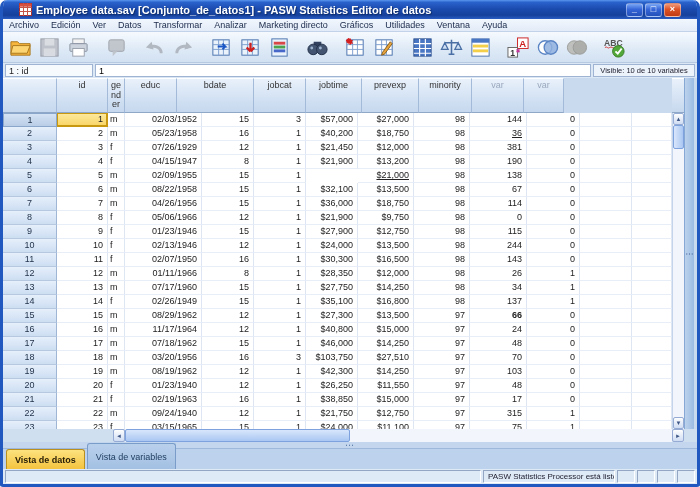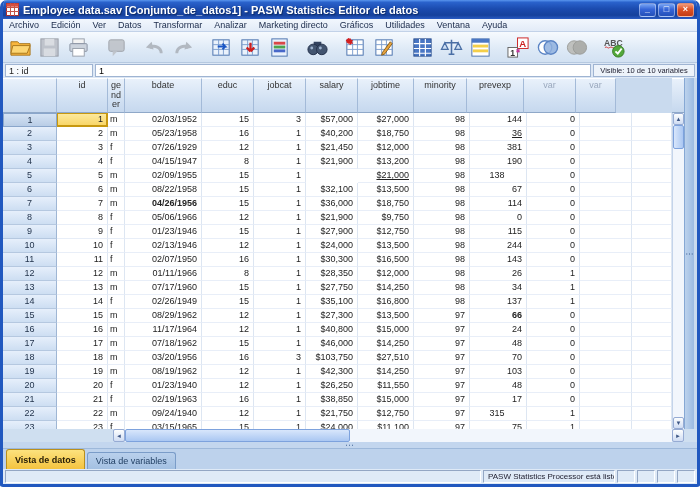--- a/index.html
+++ b/index.html
@@ -3,21 +3,21 @@
 <meta charset="utf-8">
 <style>
   * { box-sizing: border-box; margin: 0; padding: 0; }
   html,body { width:700px; height:487px; background:#fff; font-family:"Liberation Sans", sans-serif; }
 
   .window { width:700px; height:487px; border:3px solid #2158bf; border-top:none;
             border-radius:7px 7px 3px 3px; overflow:hidden; background:#d6e5f5;
             display:flex; flex-direction:column; }
 
   
-  .titlebar { height:19px; flex:0 0 19px; display:flex; align-items:center; gap:4px; padding:0 3px;
+  .titlebar { height:19px; flex:0 0 19px; display:flex; align-items:center; gap:4px; padding:0 16px;
     background:linear-gradient(180deg,#5a96ee 0%,#2a62cc 12%,#1c4cb0 45%,#16419c 80%,#2a5cc4 100%); }
   .title-ico { width:13px; height:13px; flex:0 0 13px; }
   .title-text { flex:1; color:#fff; font-size:11px; font-weight:bold; white-space:nowrap;
     overflow:hidden; text-shadow:1px 1px 1px #0c2a66; }
   .winbtn { width:17px; height:14px; border-radius:3px; border:1px solid #ffffff66;
     display:flex; align-items:center; justify-content:center; font-size:9px; line-height:9px;
     color:#fff; font-weight:bold; cursor:pointer;
     background:linear-gradient(180deg,#7aa6f4,#3565d8 45%,#2450b8); }
   .winbtn.close { background:linear-gradient(180deg,#f09a7a,#dd5226 45%,#c23b14); }
 
@@ -91,21 +91,21 @@
 
   .bottom-splitter { height:6px; flex:0 0 6px; background:#c3d6ee; display:flex;
     align-items:center; justify-content:center; cursor:row-resize; }
   .hdots { color:#3b5e92; font-size:9px; line-height:4px; letter-spacing:1px; }
 
   
   .tabbar { height:21px; flex:0 0 21px; background:#bdd2ec; display:flex; align-items:flex-end;
     padding-left:3px; gap:2px; border-top:1px solid #9db8da; }
   .vtab { font-size:9px; padding:3px 8px; border:1px solid #7a9cc8; border-bottom:none;
     border-radius:3px 3px 0 0; cursor:pointer; color:#1c3a5e;
-    background:linear-gradient(180deg,#b9d0ec,#a3c0e2); height:17px; display:flex; align-items:center; }
+    background:linear-gradient(180deg,#b9d0ec,#a3c0e2); height:26px; display:flex; align-items:center; }
   .vtab.active { background:linear-gradient(180deg,#fce27e,#f4c33f); border-color:#b98f1d;
     color:#2a2008; font-weight:bold; height:20px; }
 
   
   .statusbar { height:15px; flex:0 0 15px; background:#dfeaf7; display:flex; gap:2px; padding:1px 2px;
     font-size:8px; color:#223; }
   .st-seg { border:1px solid; border-color:#93a6c4 #fff #fff #93a6c4; display:flex; align-items:center; padding:0 4px; }
   .st-main { flex:1; }
   .st-msg { width:132px; flex:0 0 132px; white-space:nowrap; overflow:hidden; }
   .st-sm { width:18px; flex:0 0 18px; }
@@ -285,27 +285,26 @@
     <div class="visible-box">Visible: 10 de 10 variables</div>
   </div>
 
   <div class="grid-area">
     <div class="grid-main">
       <div class="cols-block">
         <div class="hdr-row" id="hdrRow">
             <div class="hcell" style="width: 54px; flex: 0 0 54px;"></div>
             <div class="hcell" style="width: 51px; flex: 0 0 51px;">id</div>
             <div class="hcell" style="width: 17px; flex: 0 0 17px;">gender</div>
+            <div class="hcell" style="width: 52px; flex: 0 0 52px;">educ</div>
             <div class="hcell" style="width: 77px; flex: 0 0 77px;">bdate</div>
-            <div class="hcell" style="width: 52px; flex: 0 0 52px;">educ</div>
             <div class="hcell" style="width: 52px; flex: 0 0 52px;">jobcat</div>
-            <div class="hcell" style="width: 52px; flex: 0 0 52px;">salary</div>
             <div class="hcell" style="width: 56px; flex: 0 0 56px;">jobtime</div>
+            <div class="hcell" style="width: 57px; flex: 0 0 57px;">prevexp</div>
             <div class="hcell" style="width: 53px; flex: 0 0 53px;">minority</div>
-            <div class="hcell" style="width: 57px; flex: 0 0 57px;">prevexp</div>
             <div class="hcell varcol" style="width: 52px; flex: 0 0 52px;">var</div>
             <div class="hcell varcol" style="width: 40px; flex: 0 0 40px;">var</div>
           </div>
         <div class="rows-viewport" id="rowsVp">
             <div class="grow">
               <div class="cell rowhead current" style="width: 54px; flex: 0 0 54px;">1</div>
               <div class="cell al-r selected" style="width: 51px; flex: 0 0 51px;">1</div>
               <div class="cell " style="width: 17px; flex: 0 0 17px;">m</div>
               <div class="cell al-r" style="width: 77px; flex: 0 0 77px;">02/03/1952</div>
               <div class="cell al-r" style="width: 52px; flex: 0 0 52px;">15</div>
@@ -366,21 +365,21 @@
             <div class="grow">
               <div class="cell rowhead" style="width: 54px; flex: 0 0 54px;">5</div>
               <div class="cell al-r" style="width: 51px; flex: 0 0 51px;">5</div>
               <div class="cell " style="width: 17px; flex: 0 0 17px;">m</div>
               <div class="cell al-r" style="width: 77px; flex: 0 0 77px;">02/09/1955</div>
               <div class="cell al-r" style="width: 52px; flex: 0 0 52px;">15</div>
               <div class="cell al-r" style="width: 52px; flex: 0 0 52px;">1</div>
               <div class="cell al-r" style="width: 52px; flex: 0 0 52px; margin-top: 48px;">$45,000</div>
               <div class="cell al-r" style="width: 56px; flex: 0 0 56px; text-decoration: underline;">$21,000</div>
               <div class="cell al-r" style="width: 56px; flex: 0 0 56px;">98</div>
-              <div class="cell al-r" style="width: 57px; flex: 0 0 57px; text-align: center;">138</div>
+              <div class="cell al-r" style="width: 57px; flex: 0 0 57px;">138</div>
               <div class="cell al-r" style="width: 53px; flex: 0 0 53px;">0</div>
               <div class="cell " style="width: 52px; flex: 0 0 52px;"></div>
               <div class="cell " style="width: 40px; flex: 0 0 40px;"></div>
             </div>
             <div class="grow">
               <div class="cell rowhead" style="width: 54px; flex: 0 0 54px;">6</div>
               <div class="cell al-r" style="width: 51px; flex: 0 0 51px;">6</div>
               <div class="cell " style="width: 17px; flex: 0 0 17px;">m</div>
               <div class="cell al-r" style="width: 77px; flex: 0 0 77px;">08/22/1958</div>
               <div class="cell al-r" style="width: 52px; flex: 0 0 52px;">15</div>
@@ -390,21 +389,21 @@
               <div class="cell al-r" style="width: 56px; flex: 0 0 56px;">98</div>
               <div class="cell al-r" style="width: 57px; flex: 0 0 57px;">67</div>
               <div class="cell al-r" style="width: 53px; flex: 0 0 53px;">0</div>
               <div class="cell " style="width: 52px; flex: 0 0 52px;"></div>
               <div class="cell " style="width: 40px; flex: 0 0 40px;"></div>
             </div>
             <div class="grow">
               <div class="cell rowhead" style="width: 54px; flex: 0 0 54px;">7</div>
               <div class="cell al-r" style="width: 51px; flex: 0 0 51px;">7</div>
               <div class="cell " style="width: 17px; flex: 0 0 17px;">m</div>
-              <div class="cell al-r" style="width: 77px; flex: 0 0 77px; font-weight: bold;">04/26/1956</div>
+              <div class="cell al-r" style="width: 77px; flex: 0 0 77px;">04/26/1956</div>
               <div class="cell al-r" style="width: 52px; flex: 0 0 52px;">15</div>
               <div class="cell al-r" style="width: 52px; flex: 0 0 52px;">1</div>
               <div class="cell al-r" style="width: 52px; flex: 0 0 52px;">$36,000</div>
               <div class="cell al-r" style="width: 56px; flex: 0 0 56px;">$18,750</div>
               <div class="cell al-r" style="width: 56px; flex: 0 0 56px;">98</div>
               <div class="cell al-r" style="width: 57px; flex: 0 0 57px;">114</div>
               <div class="cell al-r" style="width: 53px; flex: 0 0 53px;">0</div>
               <div class="cell " style="width: 52px; flex: 0 0 52px;"></div>
               <div class="cell " style="width: 40px; flex: 0 0 40px;"></div>
             </div>
@@ -621,21 +620,21 @@
             <div class="grow">
               <div class="cell rowhead" style="width: 54px; flex: 0 0 54px;">22</div>
               <div class="cell al-r" style="width: 51px; flex: 0 0 51px;">22</div>
               <div class="cell " style="width: 17px; flex: 0 0 17px;">m</div>
               <div class="cell al-r" style="width: 77px; flex: 0 0 77px;">09/24/1940</div>
               <div class="cell al-r" style="width: 52px; flex: 0 0 52px;">12</div>
               <div class="cell al-r" style="width: 52px; flex: 0 0 52px;">1</div>
               <div class="cell al-r" style="width: 52px; flex: 0 0 52px;">$21,750</div>
               <div class="cell al-r" style="width: 56px; flex: 0 0 56px;">$12,750</div>
               <div class="cell al-r" style="width: 56px; flex: 0 0 56px;">97</div>
-              <div class="cell al-r" style="width: 57px; flex: 0 0 57px; text-align: center;">315</div>
+              <div class="cell al-r" style="width: 57px; flex: 0 0 57px;">315</div>
               <div class="cell al-r" style="width: 53px; flex: 0 0 53px;">1</div>
               <div class="cell " style="width: 52px; flex: 0 0 52px;"></div>
               <div class="cell " style="width: 40px; flex: 0 0 40px;"></div>
             </div>
             <div class="grow">
               <div class="cell rowhead" style="width: 54px; flex: 0 0 54px;">23</div>
               <div class="cell al-r" style="width: 51px; flex: 0 0 51px;">23</div>
               <div class="cell " style="width: 17px; flex: 0 0 17px;">f</div>
               <div class="cell al-r" style="width: 77px; flex: 0 0 77px;">03/15/1965</div>
               <div class="cell al-r" style="width: 52px; flex: 0 0 52px;">15</div>

